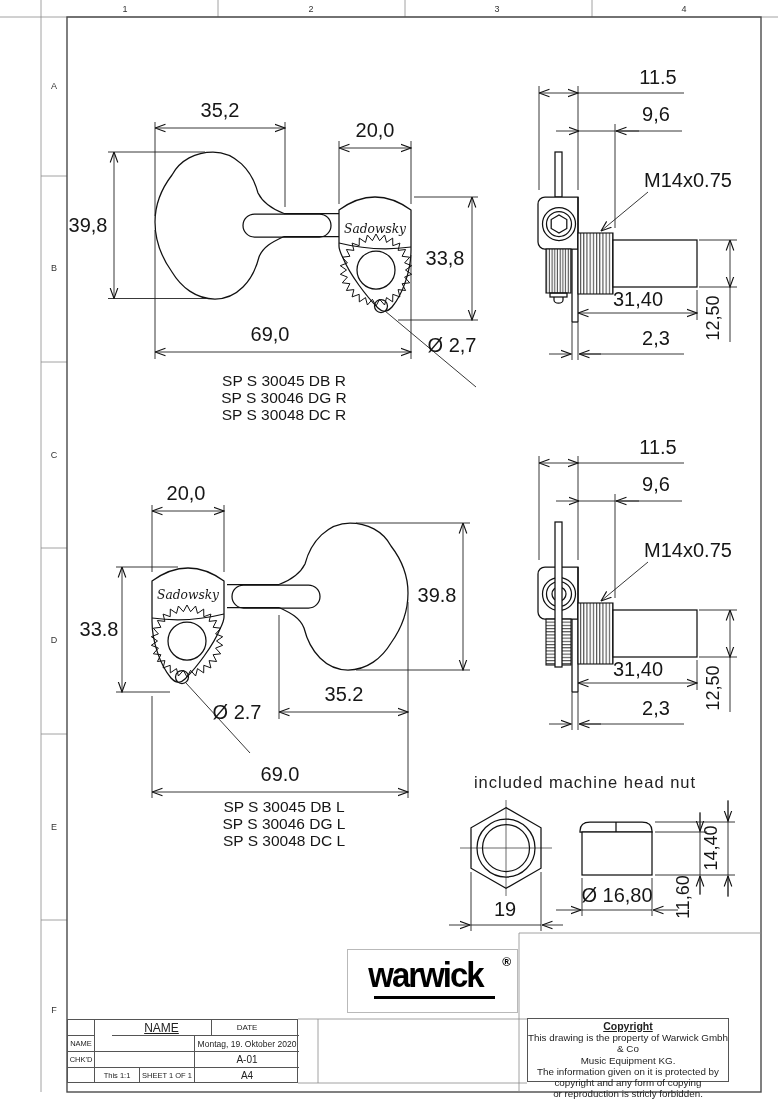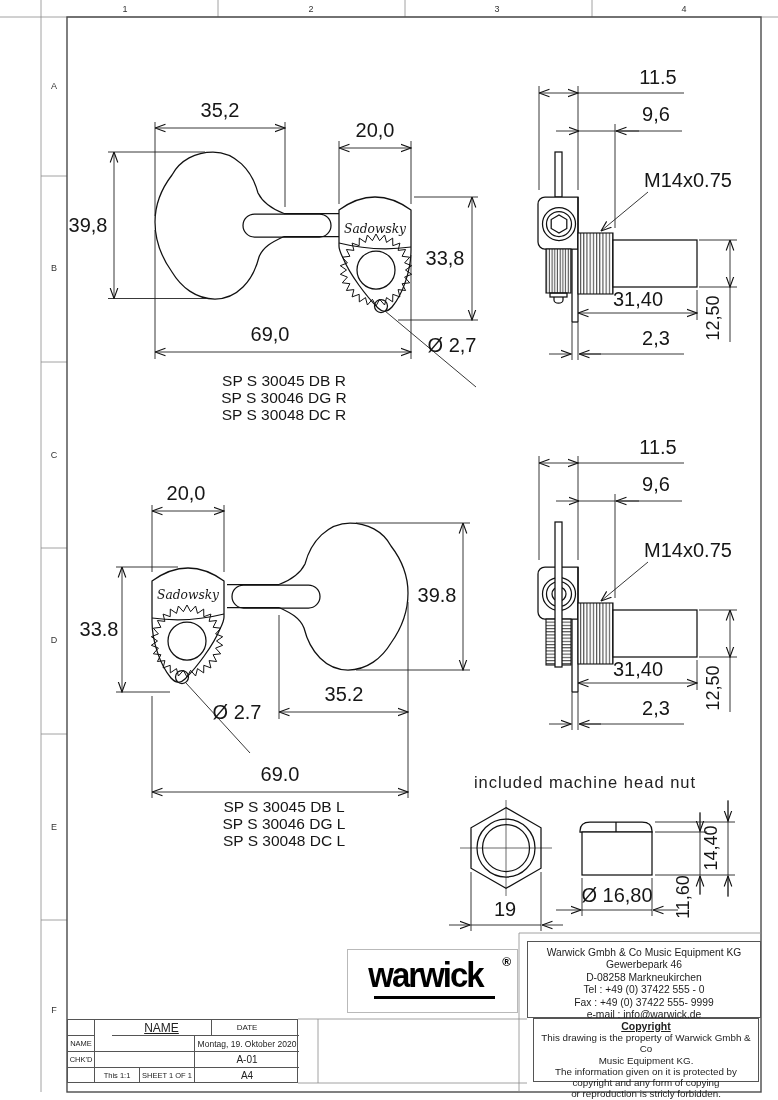--- a/index.html
+++ b/index.html
@@ -20,22 +20,22 @@
   .band{stroke:#8a8a8a;stroke-width:0.8;fill:none;}
   
   .abs{position:absolute;box-sizing:border-box;}
   #logobox{left:347px;top:949px;width:171px;height:64px;border:1px solid #b9b9b9;background:#fff;}
   .logotxt{position:absolute;left:0;right:14px;top:7px;text-align:center;font-weight:bold;
            font-size:33px;letter-spacing:-2px;color:#000;transform:scaleY(1.04);}
   .logobar{position:absolute;left:26px;right:22px;bottom:13px;height:3.5px;background:#000;}
   .logoreg{position:absolute;right:6px;top:5px;font-size:12px;font-weight:bold;color:#000;}
   #infobox{left:527px;top:941px;width:234px;height:77px;border:1px solid #555;background:#fff;
            text-align:center;font-size:10.3px;line-height:12.4px;color:#1d1d1d;padding-top:5px;}
-  #copybox{left:527px;top:1018px;width:226px;height:64px;border:1px solid #555;background:#fff;
-           text-align:center;font-size:9.8px;line-height:11.2px;color:#1d1d1d;padding-top:2px;margin-left:6px;}
+  #copybox{left:527px;top:1018px;width:202px;height:64px;border:1px solid #555;background:#fff;
+           text-align:center;font-size:9.8px;line-height:11.2px;color:#1d1d1d;padding-top:2px;}
   #copybox .cptitle{font-weight:bold;text-decoration:underline;font-size:10.5px;}
   #ttable{left:67px;top:1019px;width:231px;height:64px;border:1px solid #555;background:#fff;}
   .cell{position:absolute;box-sizing:border-box;border-right:1px solid #555;border-bottom:1px solid #555;
         display:flex;align-items:center;justify-content:center;color:#222;font-size:7.5px;overflow:hidden;}
   .cell.noR{border-right:none;}
   .cell.noB{border-bottom:none;}
 </style>
 </head>
 <body>
 
@@ -301,28 +301,20 @@
     </g>
   </g>
 </svg>
 
 <div id="logobox" class="abs">
   <span class="logotxt">warwick</span>
   <span class="logobar"></span>
   <span class="logoreg">®</span>
 </div>
 
-<div id="infobox" class="abs">
-  <div>Warwick Gmbh &amp; Co Music Equipment KG</div>
-  <div>Gewerbepark 46</div>
-  <div>D-08258 Markneukirchen</div>
-  <div>Tel : +49 (0) 37422 555 - 0</div>
-  <div>Fax : +49 (0) 37422 555- 9999</div>
-  <div>e-mail : info@warwick.de</div>
-</div>
 
 <div id="copybox" class="abs">
   <div class="cptitle">Copyright</div>
   <div>This drawing is the property of Warwick Gmbh &amp; Co</div>
   <div>Music Equipment KG.</div>
   <div>The information given on it is protected by</div>
   <div>copyright and any form of copying</div>
   <div>or reproduction is stricly forbidden.</div>
 </div>
 

